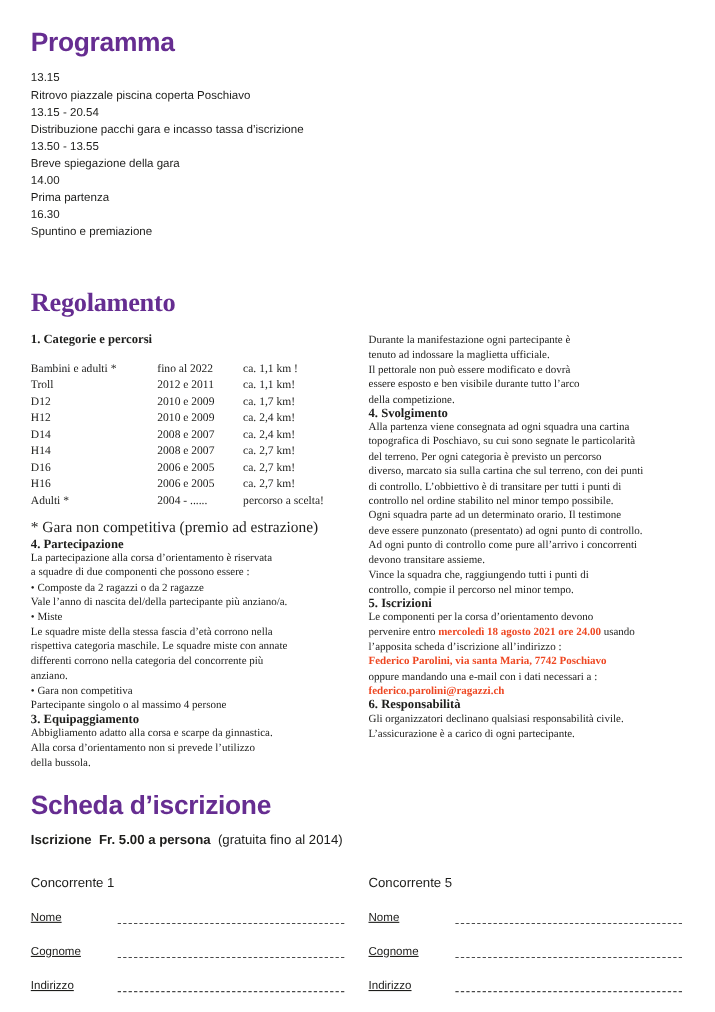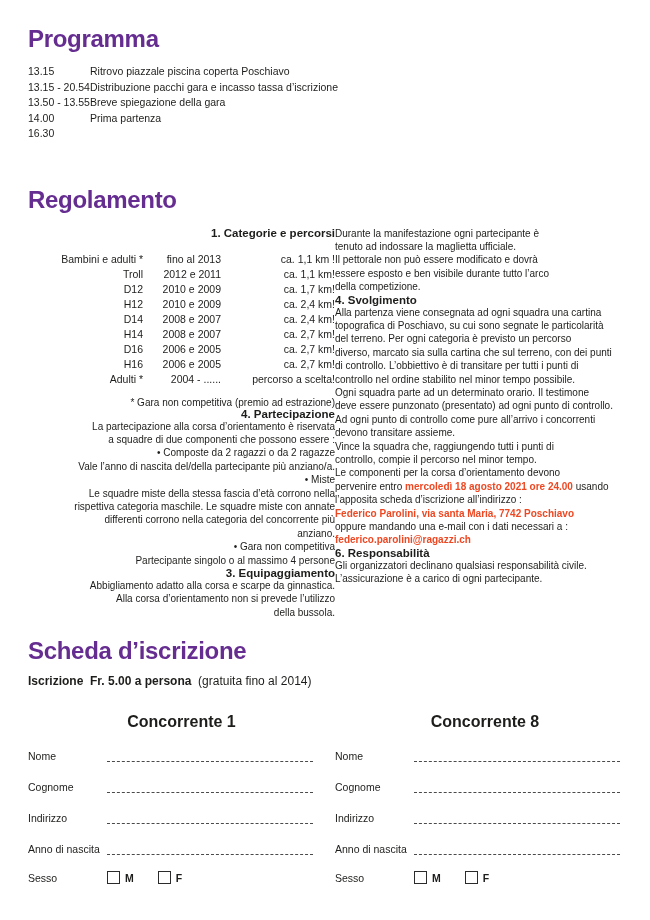--- a/index.html
+++ b/index.html
@@ -15,61 +15,61 @@
   }
   h1.doc-title {
     margin:0;
     font-size:24px;
     font-weight:bold;
     color:#662d91;
     letter-spacing:-0.3px;
   }
   
   .schedule { margin-top:11px; }
-  .sched-row { display:flex; font-size:10.5px; line-height:15.5px; }
+  .sched-row { display:flex; font-size:10.5px; line-height:15.5px;flex-direction:column; }
   .sched-time { width:62px; flex:none; }
   .sched-desc { flex:1; }
 
   
-  .regolamento { margin-top:44px; }
+  .regolamento { margin-top:44px;font-family:Liberation Serif, serif; }
   .cols { display:flex; margin-top:13px; }
-  .col-left  { width:307px; flex:none;text-align:right; }
+  .col-left  { width:307px; flex:none; }
   .col-right { width:300px; flex:none; }
   h3.sec { margin:0; font-size:11.5px; font-weight:bold; }
   p.body { margin:0; font-size:10px; line-height:13.4px; white-space:pre-line; }
 
   .cat-table { margin-top:13px; font-size:10.5px; line-height:15px; }
   .cat-row { display:flex; }
   .cat-c1 { width:115px; flex:none; }
   .cat-c2 { width:78px; flex:none; }
   .cat-c3 { flex:1; }
-  .footnote { margin-top:10px; font-size:10px; }
+  .footnote { margin-top:10px; font-size:14px; }
 
   .mt-sec2 { margin-top:28px; }
   .mt-sec3 { margin-top:14px; }
   .mt-sec4 { margin-top:12px; }
   .mt-sec5 { margin-top:19px; }
   .mt-sec6 { margin-top:12px; }
   .mt-body { margin-top:9px; }
   .mt-intro { margin-top:2px; }
 
   .red { color:#ee4823; font-weight:bold; }
 
   
   .scheda { margin-top:18px; }
   .fee { margin-top:9px; font-size:12px; }
   .fee-bold { font-weight:bold; white-space:pre-wrap; }
   .fee-note { white-space:pre-wrap; }
 
   .form-cols { display:flex; margin-top:25px; }
   .form-col-l { width:307px; flex:none; }
   .form-col-r { width:300px; flex:none; }
-  .form-head { font-size:16px; font-weight:bold;text-align:center; }
+  .form-head { font-size:12px; font-weight:normal; }
   .form-row { display:flex; align-items:flex-end; width:285px; margin-top:17px; font-size:10.5px; }
-  .form-label { width:79px; flex:none; }
+  .form-label { width:79px; flex:none;text-decoration:underline; }
   .fill-line { flex:1; border-bottom:1px dashed #4a4a4a; height:13px; }
   .sesso-row { display:flex; align-items:center; width:285px; margin-top:16px; font-size:10.5px; }
   .cb-group { display:flex; align-items:center; margin-right:24px; }
   .checkbox { width:11px; height:11px; border:1.5px solid #2b2b2b; margin-right:5px; background:#fff; }
   .cb-label { font-weight:bold; }
 </style>
 </head>
 <body>
 
 <div class="page">
@@ -88,34 +88,35 @@
       <div class="sched-row">
         <span class="sched-time">13.50 - 13.55</span>
         <span class="sched-desc">Breve spiegazione della gara</span>
       </div>
       <div class="sched-row">
         <span class="sched-time">14.00</span>
         <span class="sched-desc">Prima partenza</span>
       </div>
       <div class="sched-row">
         <span class="sched-time">16.30</span>
+        <span class="sched-desc">Spuntino e premiazione</span>
       </div>
     </div>
   </section>
 
   <section class="regolamento">
     <h1 class="doc-title">Regolamento</h1>
     <div class="cols">
 
       <div class="col-left">
         <h3 class="sec">1. Categorie e percorsi</h3>
         <div class="cat-table">
           <div class="cat-row">
             <span class="cat-c1">Bambini e adulti *</span>
-            <span class="cat-c2">fino al 2013</span>
+            <span class="cat-c2">fino al 2022</span>
             <span class="cat-c3">ca. 1,1 km !</span>
           </div>
           <div class="cat-row">
             <span class="cat-c1">Troll</span>
             <span class="cat-c2">2012 e 2011</span>
             <span class="cat-c3">ca. 1,1 km!</span>
           </div>
           <div class="cat-row">
             <span class="cat-c1">D12</span>
             <span class="cat-c2">2010 e 2009</span>
@@ -187,20 +188,21 @@
 diverso, marcato sia sulla cartina che sul terreno, con dei punti
 di controllo. L’obbiettivo è di transitare per tutti i punti di
 controllo nel ordine stabilito nel minor tempo possibile.
 Ogni squadra parte ad un determinato orario.  Il testimone
 deve essere punzonato (presentato) ad ogni punto di controllo.
 Ad ogni punto di controllo come pure all’arrivo i concorrenti
 devono transitare assieme.
 Vince la squadra che, raggiungendo tutti i punti di
 controllo, compie il percorso nel minor tempo.</p>
 
+        <h3 class="sec mt-sec5">5. Iscrizioni</h3>
         <p class="body mt-body"><span>Le componenti per la corsa d’orientamento devono
 pervenire entro </span><span class="red">mercoledì 18 agosto 2021 ore 24.00</span><span> usando
 l’apposita scheda d’iscrizione all’indirizzo :
 </span><span class="red">Federico Parolini, via santa Maria, 7742 Poschiavo</span><span>
 oppure mandando una e-mail con i dati necessari a :
 </span><span class="red">federico.parolini@ragazzi.ch</span></p>
 
         <h3 class="sec mt-sec6">6. Responsabilità</h3>
         <p class="body mt-body">Gli organizzatori declinano qualsiasi responsabilità civile.
 L’assicurazione è a carico di ogni partecipante.</p>
@@ -240,21 +242,21 @@
             <span class="cb-label">M</span>
           </span>
           <span class="cb-group">
             <span class="checkbox"></span>
             <span class="cb-label">F</span>
           </span>
         </div>
       </div>
 
       <div class="form-col-r">
-        <div class="form-head">Concorrente 8</div>
+        <div class="form-head">Concorrente 5</div>
         <div class="form-row">
           <span class="form-label">Nome</span>
           <span class="fill-line"></span>
         </div>
         <div class="form-row">
           <span class="form-label">Cognome</span>
           <span class="fill-line"></span>
         </div>
         <div class="form-row">
           <span class="form-label">Indirizzo</span>

